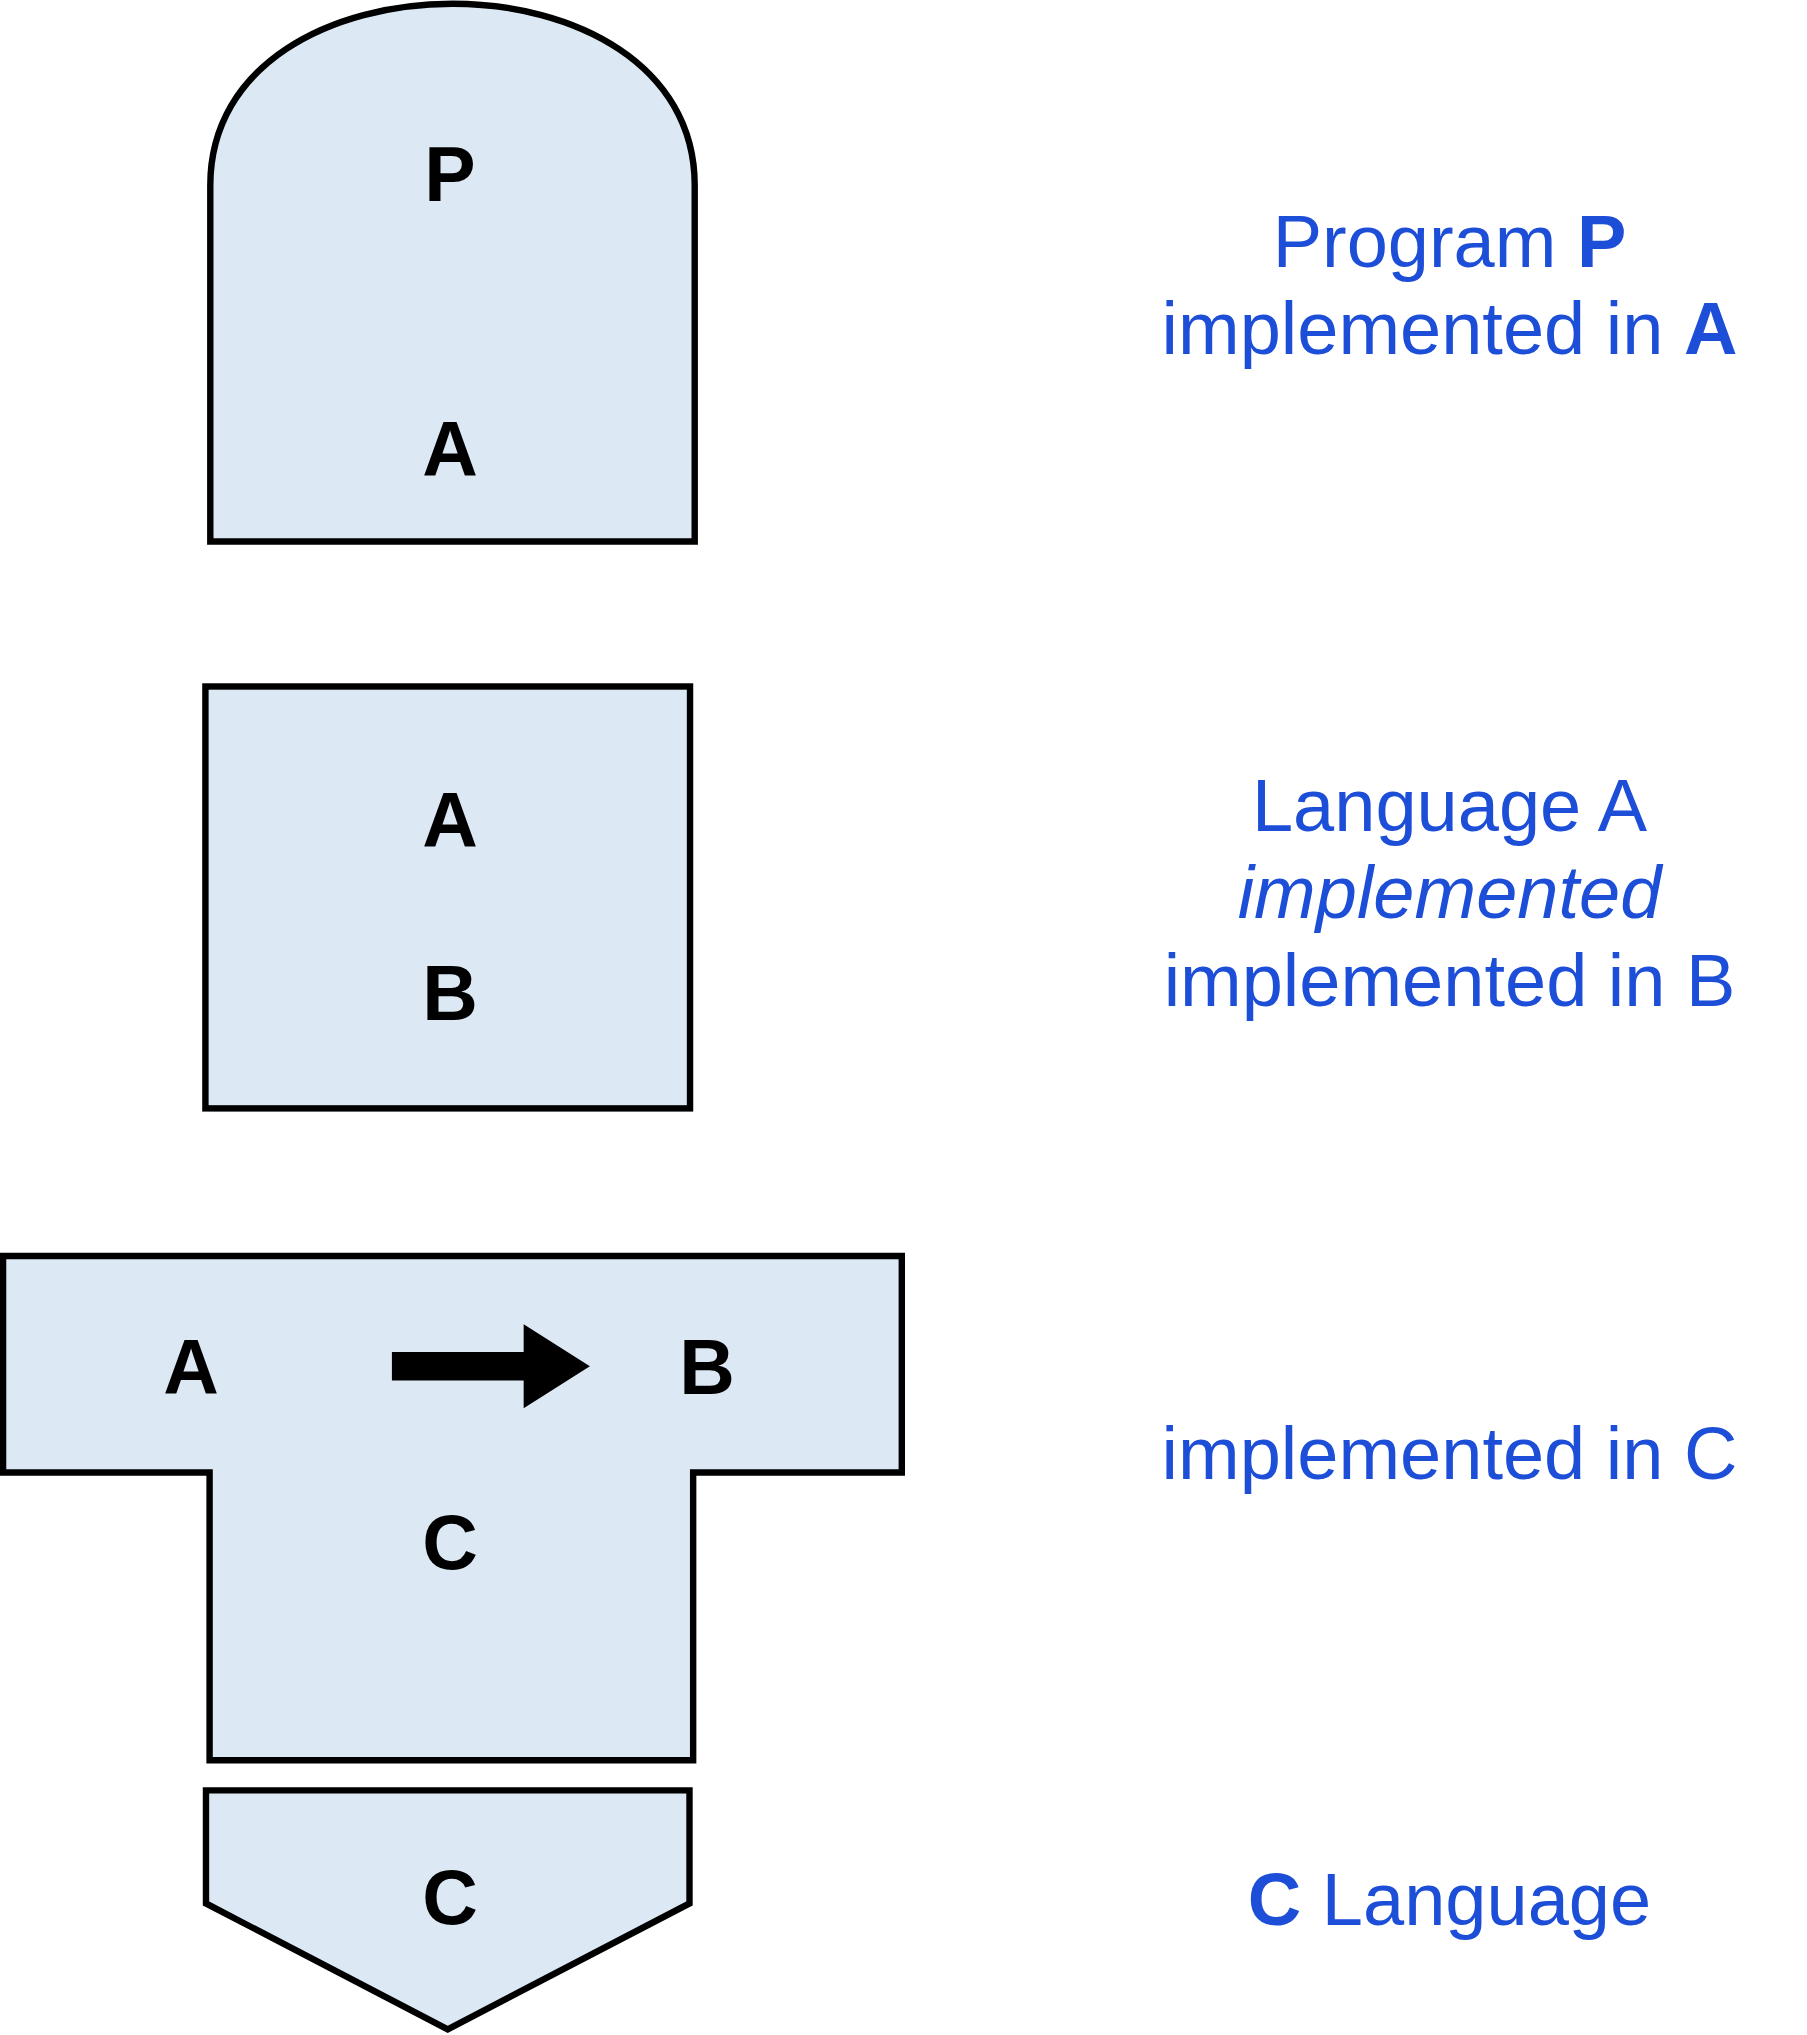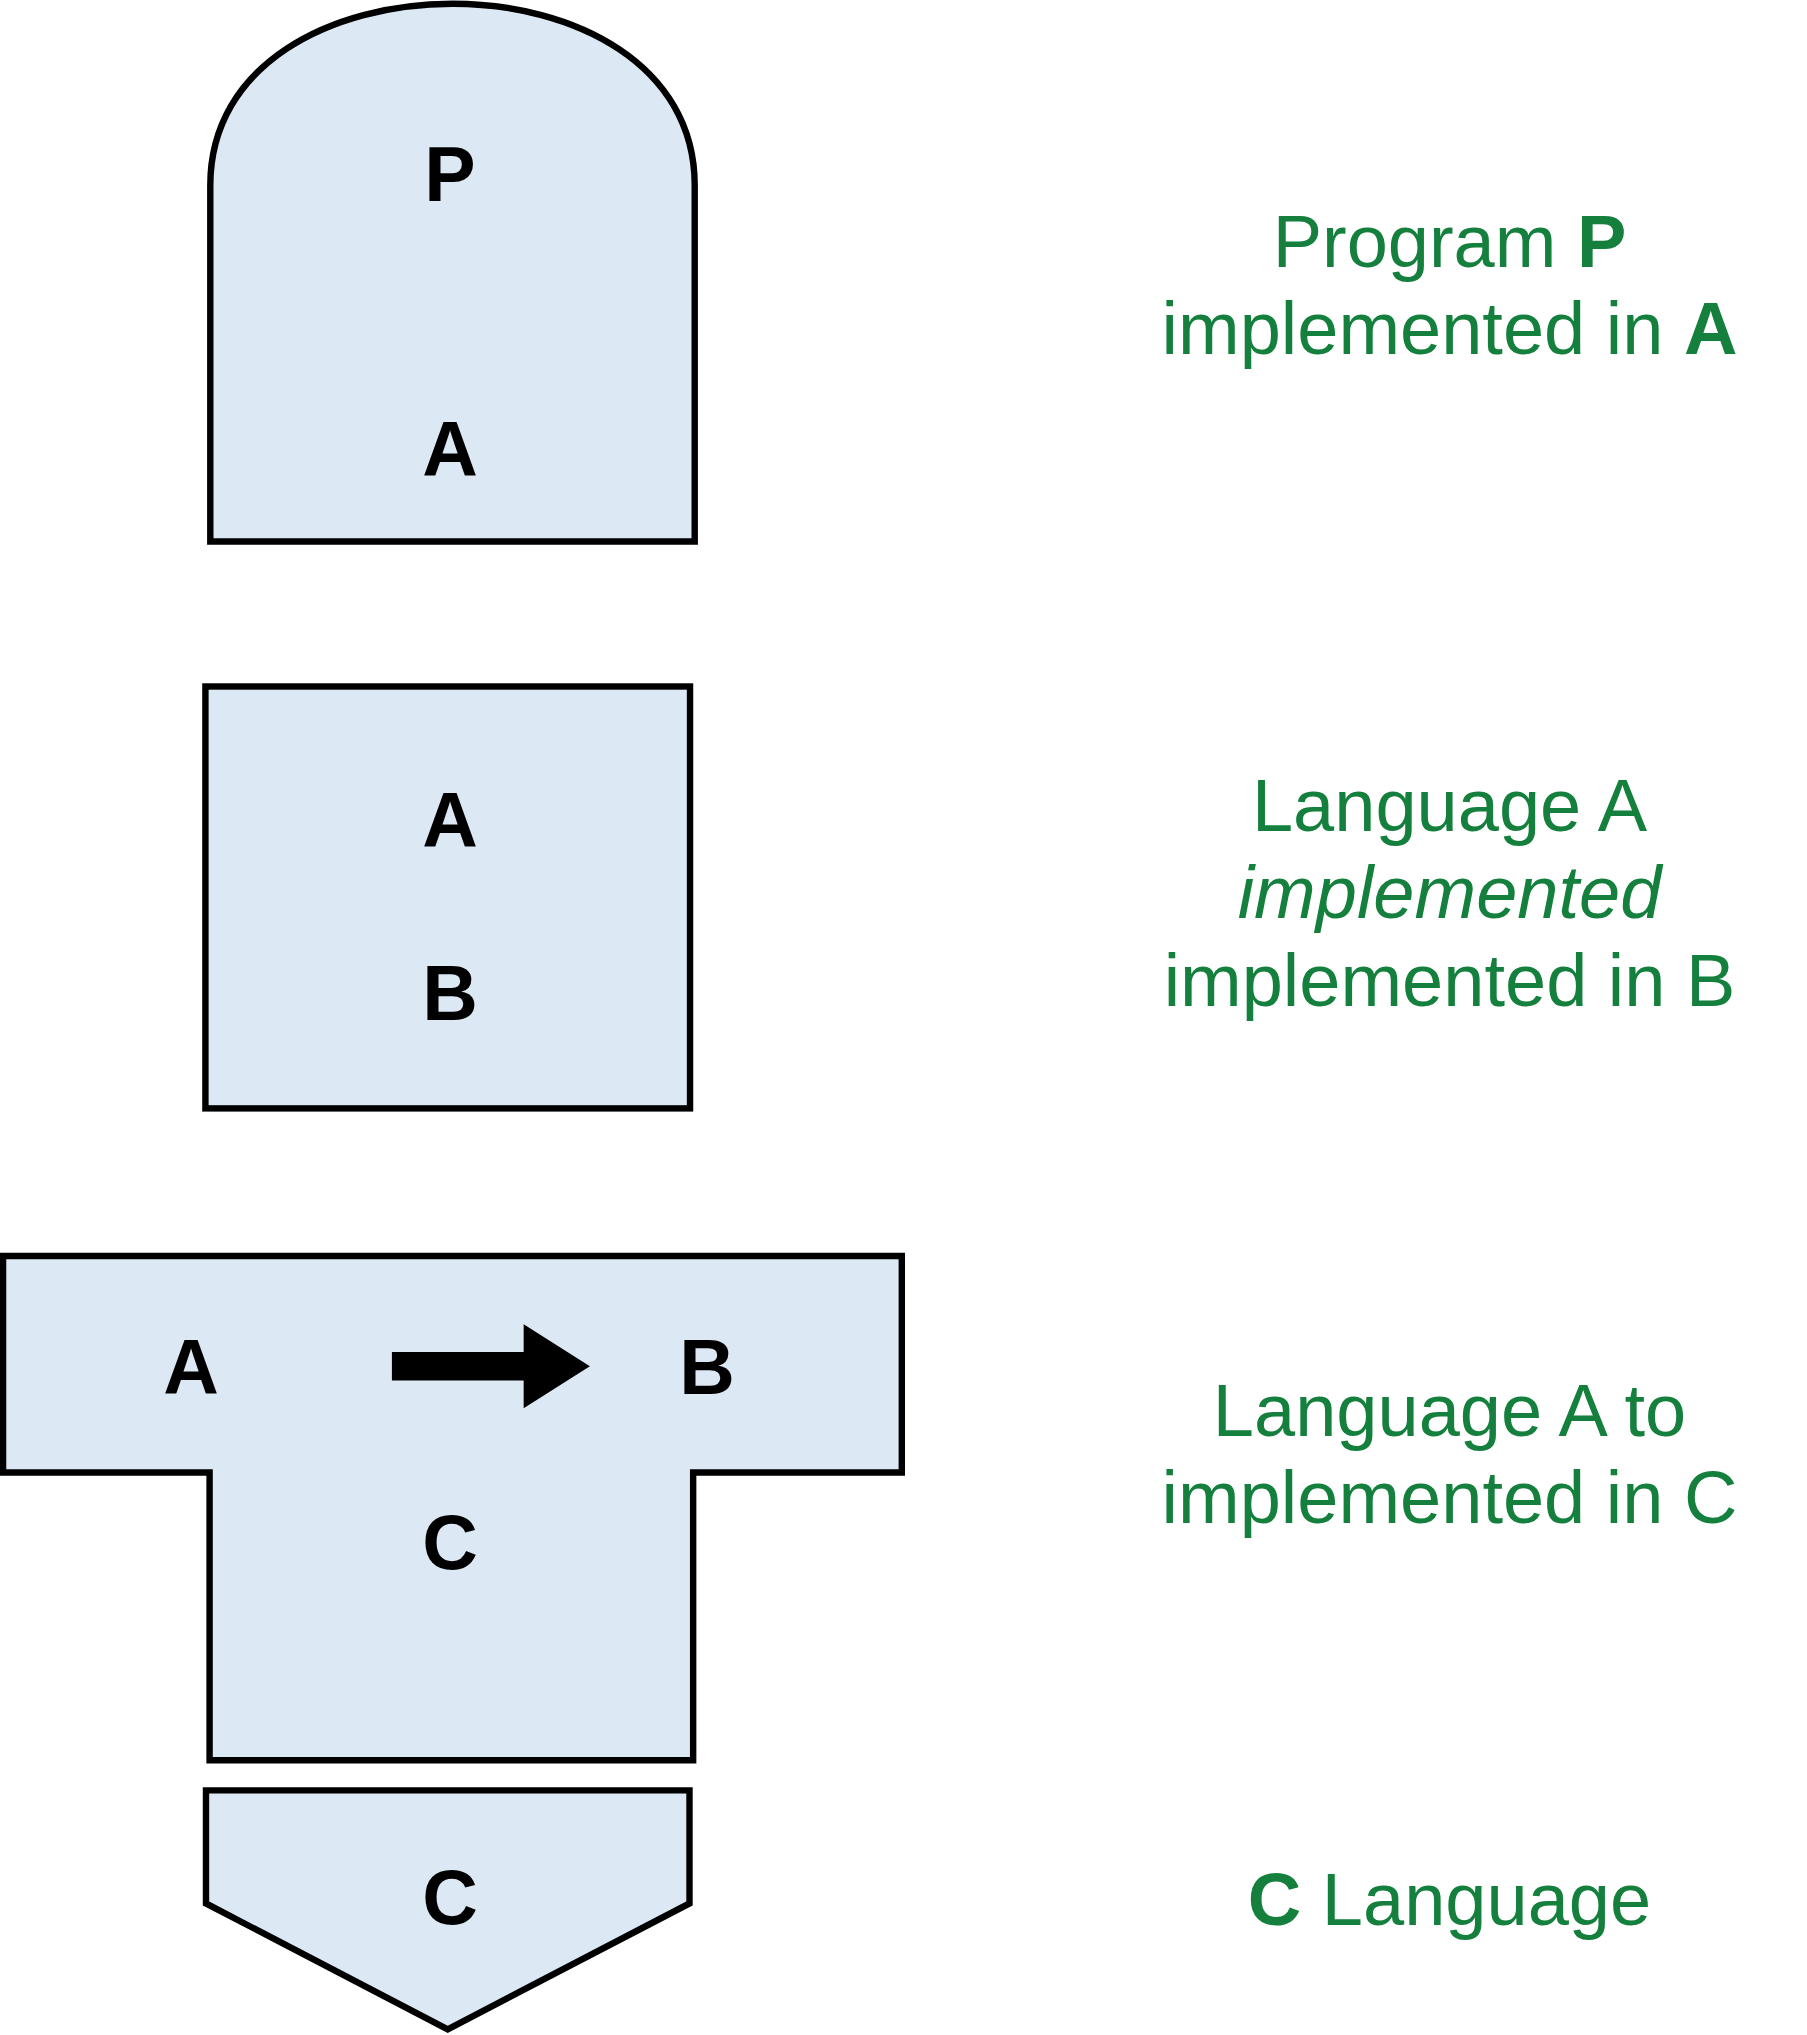--- a/index.html
+++ b/index.html
@@ -46,21 +46,21 @@
     white-space: nowrap;
     transform: translate(-50%, -50%);
   }
 
   
   .caption {
     position: absolute;
     font-family: "Liberation Sans", sans-serif;
     font-size: 74px;
     line-height: 1.18;
-    color: #15803d;
+    color: #1d4ed8;
     text-align: center;
     transform: translateY(-50%);
   }
   .caption .ln {
     display: block;
     white-space: nowrap;
   }
   .b { font-weight: bold; }
   .i { font-style: italic; }
 </style>
@@ -121,21 +121,20 @@
              L 745 228
              L 745 189
              L 560 189
              Z"></path>
   </svg>
   <div class="shape-label" style="left:191px; top:1367px;">A</div>
   <div class="shape-label" style="left:707px; top:1367px;">B</div>
   <div class="shape-label" style="left:450px; top:1542px;">C</div>
 
   <div class="caption" style="left:1111px; top:1454px; width:677px;">
-    <span class="ln">Language A to</span>
     <span class="ln">implemented in C</span>
   </div>
 
   <svg class="shape-svg" style="left:199px; top:1784px;" width="506" height="251" viewBox="0 0 710 353">
     <path class="shape-fill" d="M 9 9
              L 689 9
              L 689 168
              L 349 345
              L 9 168
              Z"></path>

